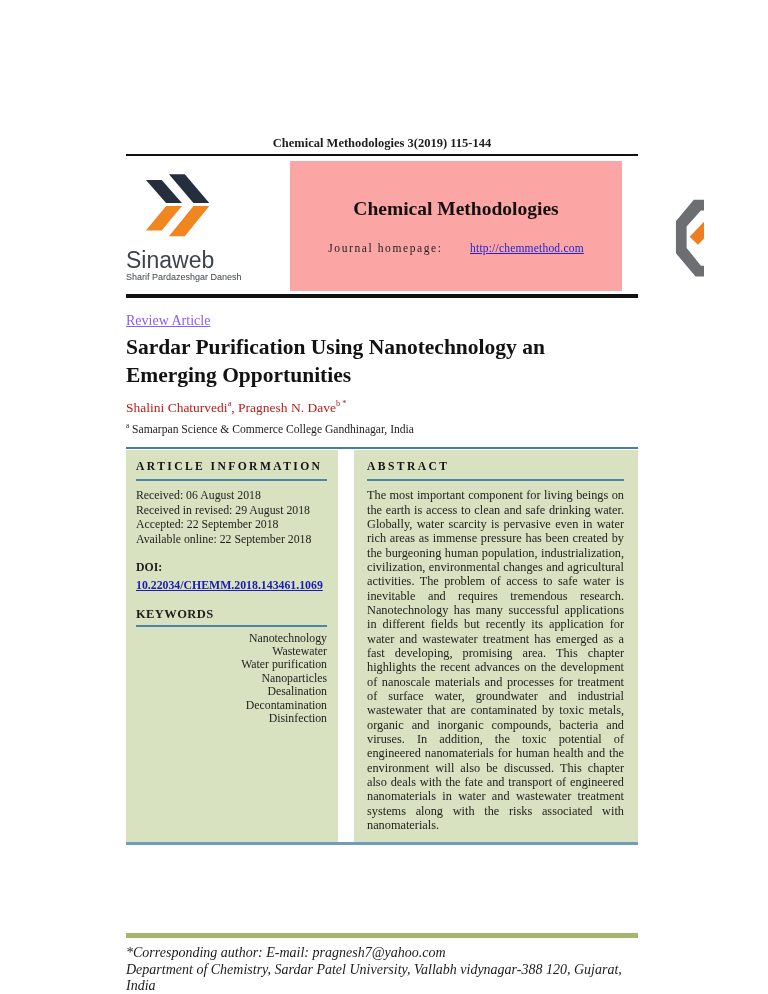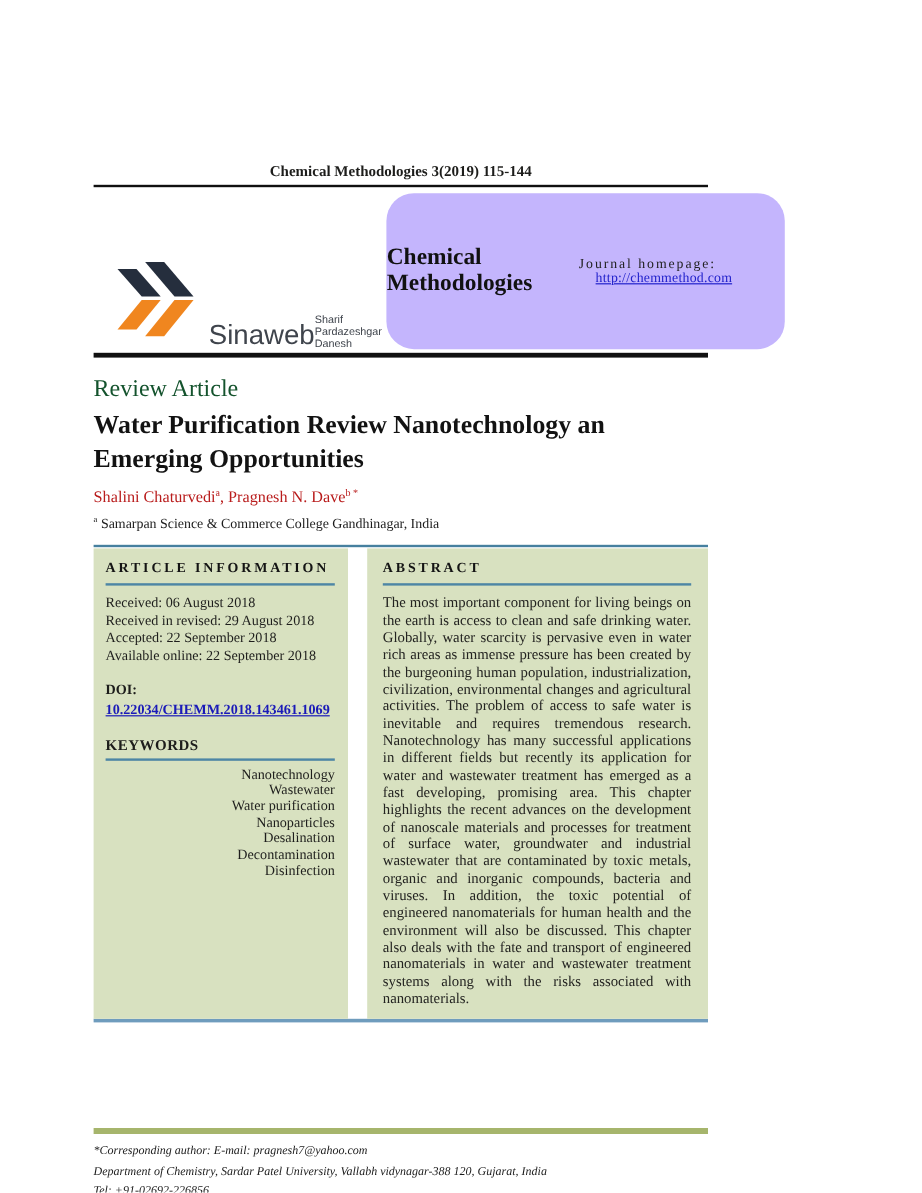--- a/index.html
+++ b/index.html
@@ -1,40 +1,40 @@
 <!DOCTYPE html>
 <html><head>
 <meta charset="utf-8">
 <style>
   * { margin: 0; padding: 0; box-sizing: border-box; }
   html, body { background: #ffffff; }
   body { font-family: "Liberation Serif", serif; color: #1d1d1b; }
-  .page { width: 656px; height: 994px; background: #fff; position: relative; overflow: hidden; }
+  .page { width: 656px; height: 994px; background: #fff; position: relative; overflow: hidden; margin-left: 48px; }
   .content { margin: 0 66px 0 78px; }
 
   
   .top-ref { margin-top: 136px; text-align: center; font-size: 12.5px; font-weight: bold;
              padding-bottom: 3px; border-bottom: 2.5px solid #101010; }
 
   
   .header-band { display: flex; align-items: stretch; height: 130px; margin-top: 5px; }
-  .sinaweb-block { flex: 0 0 160px; display: flex; flex-direction: row; align-items: flex-end; justify-content: center; }
+  .sinaweb-block { flex: 0 0 160px; display: flex; flex-direction: column; align-items: flex-start; justify-content: center; }
   .sinaweb-name { font-family: "Liberation Sans", sans-serif; font-size: 23px; color: #3f444c; line-height: 1.05; margin-top: 2px; }
   .sinaweb-tagline { font-family: "Liberation Sans", sans-serif; font-size: 9px; color: #3f444c; }
-  .journal-box { flex: 0 0 332px; margin-left: 4px; background: #c4b5fd; display: flex; flex-direction: row;
-                 align-items: center; justify-content: center; gap: 22px; border-radius: 23px; }
+  .journal-box { flex: 0 0 332px; margin-left: 4px; background: #fca5a5; display: flex; flex-direction: column;
+                 align-items: center; justify-content: center; gap: 22px; }
   .journal-box-title { font-size: 19.5px; font-weight: bold; color: #111; }
   .homepage-line { font-size: 11.5px; letter-spacing: 1.6px; color: #222; }
   .homepage-line a { color: #2222cc; text-decoration: underline; letter-spacing: 0.2px; padding-left: 14px; }
   .cm-block { flex: 1; display: flex; align-items: flex-end; justify-content: center; padding-left: 45px; }
 
   .black-rule { height: 4px; background: #111; margin-top: 3px; }
 
   
-  .review-article { margin-top: 15px; font-size: 20px; color: #14532d; }
+  .review-article { margin-top: 15px; font-size: 14px; color: #8b5cf6; text-decoration: underline; }
   .article-title { margin-top: 5px; font-size: 21.5px; font-weight: bold; color: #121212; line-height: 1.3; max-width: 590px; }
   .authors { margin-top: 9px; font-size: 13.5px; color: #b91c1c; }
   sup { font-size: 0.62em; }
   .affiliation { margin-top: 7px; font-size: 11.6px; color: #1c1c1c; }
 
   
   .info-block { margin-top: 11px; border-top: 2px solid #46809f; border-bottom: 3px solid #6f9cbd;
                 display: flex; gap: 16px; padding: 1px 0 0 0; }
   .col { background: #d8e1c0; }
   .col-left { flex: 0 0 212px; padding: 10px 11px 2px 10px; }
@@ -45,21 +45,21 @@
   .doi-label { margin-top: 13px; font-size: 11.8px; font-weight: bold; }
   .doi-link { display: inline-block; font-size: 11.8px; font-weight: bold; color: #1a1ab8;
               text-decoration: underline; word-break: break-all; line-height: 15px; }
   .kw-heading { margin-top: 14px; font-size: 12.5px; font-weight: bold; letter-spacing: 0.4px;
                 padding-bottom: 3px; border-bottom: 2px solid #4d86a5; margin-bottom: 5px; }
   .kw-item { font-size: 11.8px; line-height: 13.4px; color: #1e1e1c; text-align: right; }
   .abstract-text { font-size: 12.3px; line-height: 14.35px; text-align: justify; color: #232320; }
 
   
   .footnote { margin-top: 88px; border-top: 5px solid #a6b56c; padding-top: 7px; }
-  .footnote div { font-style: italic; font-size: 10px; line-height: 16.4px; color: #1b1b1b; }
+  .footnote div { font-style: italic; font-size: 14px; line-height: 16.4px; color: #1b1b1b; }
 </style>
 </head>
 <body>
 
 <div class="page">
   <div class="content">
 
     <div class="top-ref">Chemical Methodologies 3(2019) 115-144</div>
 
     <div class="header-band">
@@ -93,21 +93,21 @@
             <text x="48" y="78" font-family="Liberation Sans, sans-serif" font-size="8" fill="#b3a898">Methodologies</text>
           </svg>
         </span>
       </div>
     </div>
 
     <div class="black-rule"></div>
 
     <div class="review-article">Review Article</div>
 
-    <h1 class="article-title">Water Purification Review Nanotechnology an Emerging Opportunities</h1>
+    <h1 class="article-title">Sardar Purification Using Nanotechnology an Emerging Opportunities</h1>
 
     <div class="authors"><span>Shalini Chaturvedi</span><sup>a</sup><span>, Pragnesh N. Dave</span><sup>b *</sup></div>
 
     <div class="affiliation"><sup>a</sup> <span>Samarpan Science &amp; Commerce College Gandhinagar, India</span></div>
 
     <div class="info-block">
 
       <div class="col col-left">
         <div class="col-heading">ARTICLE INFORMATION</div>
         <div class="info-line">Received: 06 August 2018</div>

